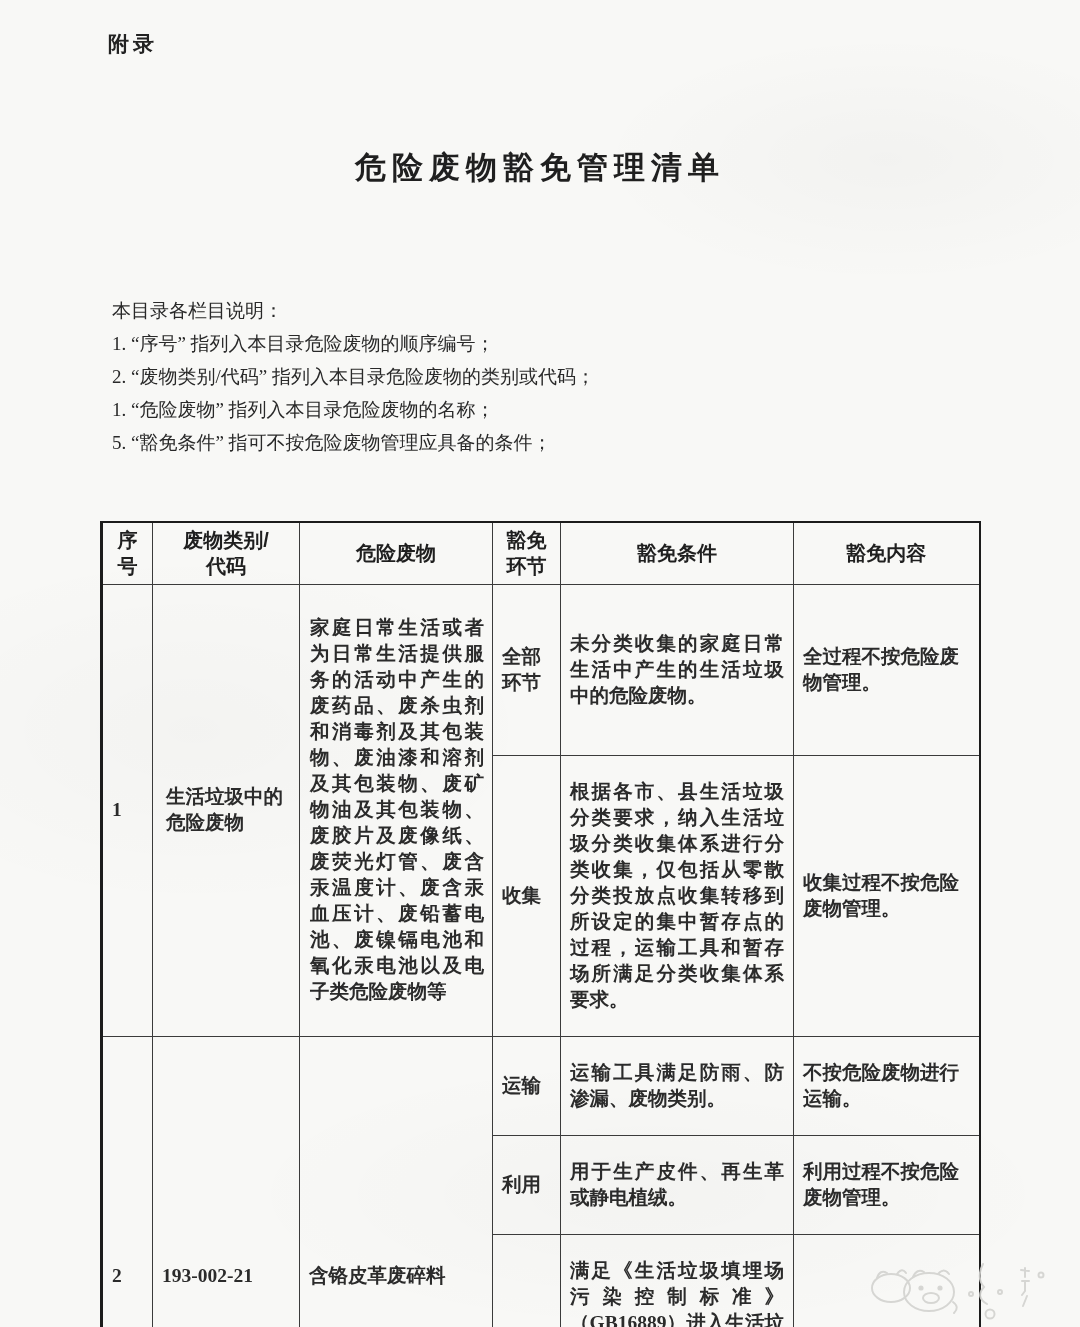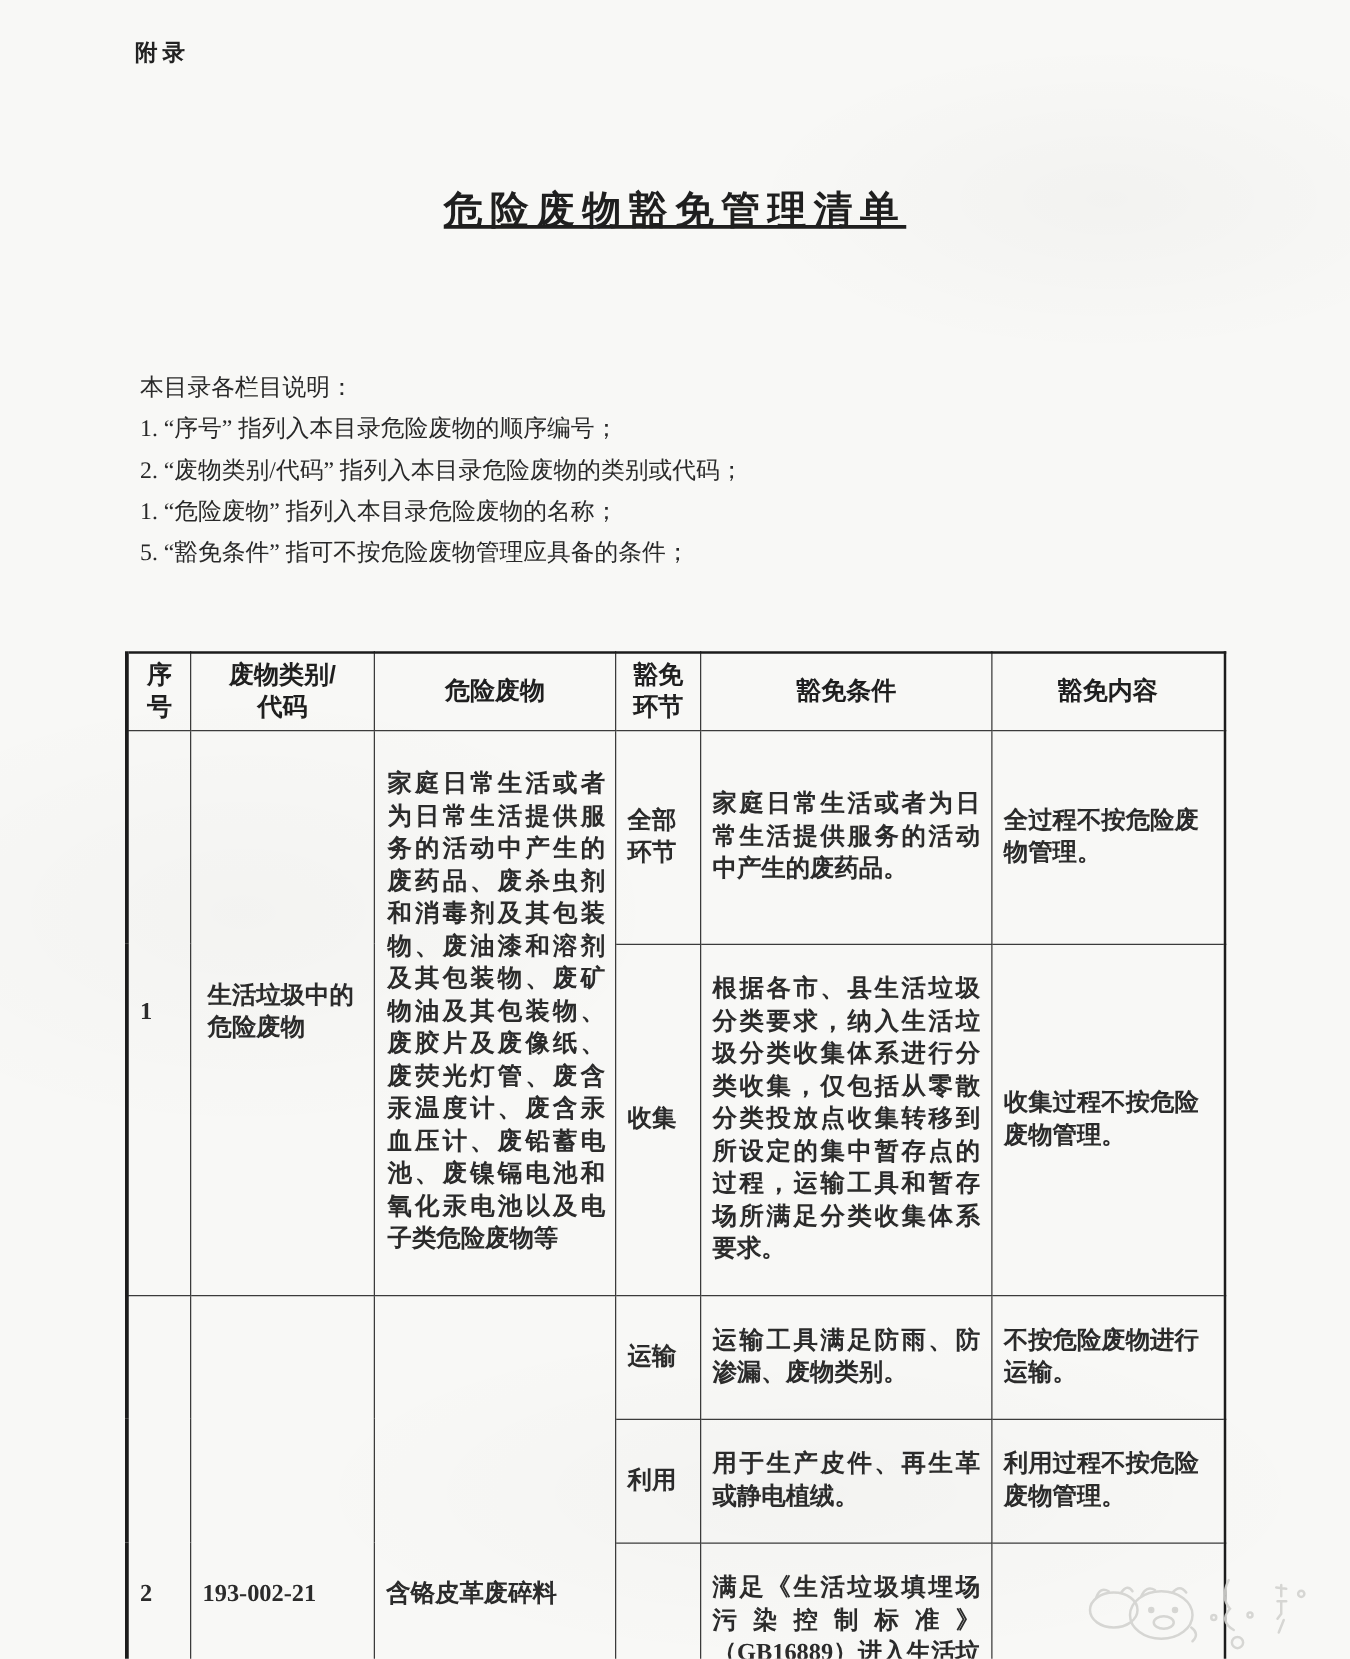--- a/index.html
+++ b/index.html
@@ -17,27 +17,27 @@
     position: absolute; inset: 0;
     background:
       radial-gradient(ellipse 420px 180px at 82% 12%, rgba(0,0,0,0.025), transparent 70%),
       radial-gradient(ellipse 500px 260px at 18% 55%, rgba(0,0,0,0.018), transparent 70%),
       radial-gradient(ellipse 600px 200px at 60% 90%, rgba(0,0,0,0.02), transparent 70%);
     pointer-events: none;
   }
   .appendix {
     position: absolute; left: 108px; top: 30px;
     font-family: "Liberation Sans", "DejaVu Sans", sans-serif;
-    font-weight: bold; font-size: 18px; letter-spacing: 4px; color: #222;
+    font-weight: bold; font-size: 21px; letter-spacing: 4px; color: #222;
   }
   .doc-title {
     position: absolute; left: 0; top: 147px; width: 1080px;
     text-align: center;
     font-family: "Liberation Sans", "DejaVu Sans", sans-serif;
-    font-weight: bold; font-size: 31px; letter-spacing: 6px; color: #1f1f1f; text-decoration: underline;
+    font-weight: bold; font-size: 31px; letter-spacing: 6px; color: #1f1f1f;
   }
   .intro {
     position: absolute; left: 112px; top: 266px;
     font-size: 19px; line-height: 33px; color: #292929;
     list-style: none;
     margin-top: 28px;
   }
   .etable {
     position: absolute; left: 100px; top: 521px;
     width: 878px;
@@ -105,21 +105,21 @@
       <th>豁免内容</th>
     </tr>
 
     <tr class="r1a">
       <td rowspan="2" class="c">1</td>
       <td rowspan="2" class="cat pre">生活垃圾中的
 危险废物</td>
       <td rowspan="2" class="j waste-long">家庭日常生活或者为日常生活提供服务的活动中产生的废药品、废杀虫剂和消毒剂及其包装物、废油漆和溶剂及其包装物、废矿物油及其包装物、废胶片及废像纸、废荧光灯管、废含汞温度计、废含汞血压计、废铅蓄电池、废镍镉电池和氧化汞电池以及电子类危险废物等</td>
       <td class="c pre">全部
 环节</td>
-      <td class="j">家庭日常生活或者为日常生活提供服务的活动中产生的废药品。</td>
+      <td class="j">未分类收集的家庭日常生活中产生的生活垃圾中的危险废物。</td>
       <td>全过程不按危险废物管理。</td>
     </tr>
     <tr class="r1b">
       <td class="c">收集</td>
       <td class="j">根据各市、县生活垃圾分类要求，纳入生活垃圾分类收集体系进行分类收集，仅包括从零散分类投放点收集转移到所设定的集中暂存点的过程，运输工具和暂存场所满足分类收集体系要求。</td>
       <td>收集过程不按危险废物管理。</td>
     </tr>
 
     <tr class="r2a">
       <td rowspan="3" class="c">2</td>

